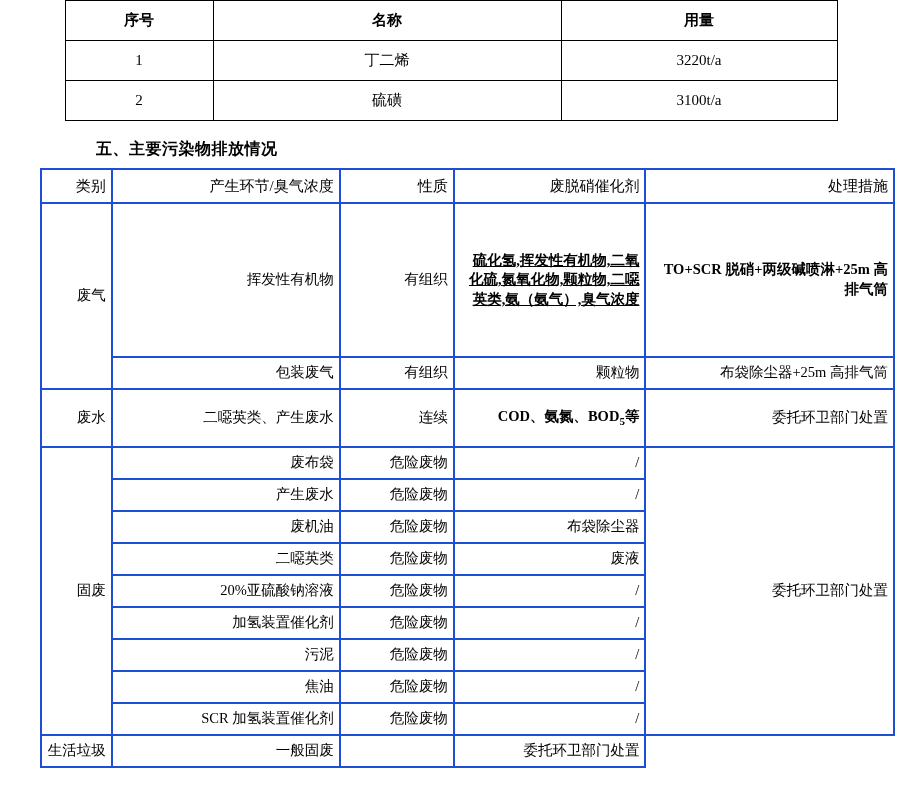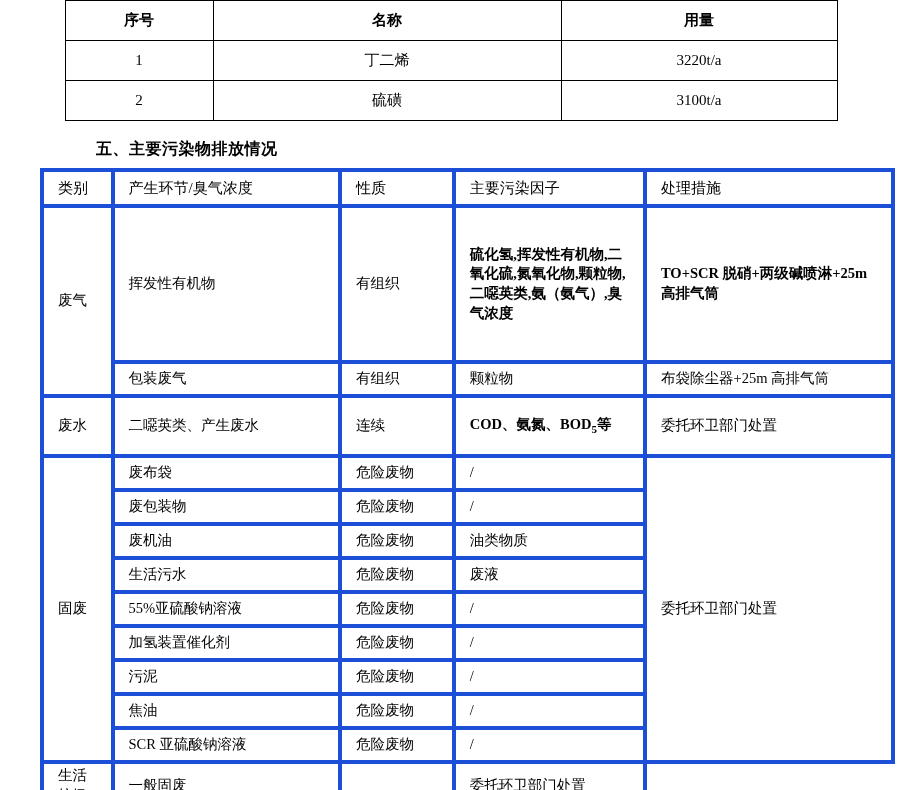--- a/index.html
+++ b/index.html
@@ -67,25 +67,25 @@
   .table2-wrap {
     width: 855px;
     margin: 0 auto 0 40px;
   }
   table.t2 {
     border-collapse: collapse;
     width: 100%;
     table-layout: fixed;
   }
   table.t2 td {
-    border: 4px solid #1d4ed8;
-    text-align: left;
+    border: 2px solid #1d4ed8;
+    text-align: right;
     vertical-align: middle;
     font-size: 14.5px;
-    padding: 2px 14px;
+    padding: 2px 5px;
     line-height: 1.35;
   }
   table.t2 td.hd {
     font-weight: normal;
     height: 28px;
     font-size: 15px;
   }
   .k1 { width: 62px; }
   .k2 { width: 200px; }
   .k3 { width: 100px; }
@@ -141,29 +141,29 @@
           <col class="k2">
           <col class="k3">
           <col class="k4">
           <col class="k5">
       </colgroup>
       <tbody>
         <tr>
           <td class="hd">类别</td>
           <td class="hd">产生环节/臭气浓度</td>
           <td class="hd">性质</td>
-          <td class="hd">主要污染因子</td>
+          <td class="hd">废脱硝催化剂</td>
           <td class="hd">处理措施</td>
         </tr>
 
         <tr>
           <td class="cat" rowspan="2">废气</td>
           <td>挥发性有机物</td>
           <td>有组织</td>
-          <td class="bold tall-cell" style="height:148px;">硫化氢,挥发性有机物,二氧化硫,氮氧化物,颗粒物,二噁英类,氨（氨气）,臭气浓度</td>
+          <td class="bold tall-cell" style="height:148px;text-decoration:underline;">硫化氢,挥发性有机物,二氧化硫,氮氧化物,颗粒物,二噁英类,氨（氨气）,臭气浓度</td>
           <td class="bold">TO+SCR 脱硝+两级碱喷淋+25m 高排气筒</td>
         </tr>
         <tr class="small-row">
           <td>包装废气</td>
           <td>有组织</td>
           <td>颗粒物</td>
           <td>布袋除尘器+25m 高排气筒</td>
         </tr>
 
         <tr>
@@ -177,56 +177,56 @@
         </tr>
 
         <tr class="small-row">
           <td class="cat" rowspan="9">固废</td>
           <td>废布袋</td>
           <td>危险废物</td>
           <td class="slash">/</td>
           <td rowspan="9">委托环卫部门处置</td>
         </tr>
         <tr class="small-row">
-          <td>废包装物</td>
+          <td>产生废水</td>
           <td>危险废物</td>
           <td class="slash">/</td>
         </tr>
         <tr class="small-row">
           <td>废机油</td>
           <td>危险废物</td>
-          <td>油类物质</td>
-        </tr>
-        <tr class="small-row">
-          <td>生活污水</td>
+          <td>布袋除尘器</td>
+        </tr>
+        <tr class="small-row">
+          <td>二噁英类</td>
           <td>危险废物</td>
           <td>废液</td>
         </tr>
         <tr class="small-row">
-          <td>55%亚硫酸钠溶液</td>
+          <td>20%亚硫酸钠溶液</td>
           <td>危险废物</td>
           <td class="slash">/</td>
         </tr>
         <tr class="small-row">
           <td>加氢装置催化剂</td>
           <td>危险废物</td>
           <td class="slash">/</td>
         </tr>
         <tr class="small-row">
           <td>污泥</td>
           <td>危险废物</td>
           <td class="slash">/</td>
         </tr>
         <tr class="small-row">
           <td>焦油</td>
           <td>危险废物</td>
           <td class="slash">/</td>
         </tr>
         <tr class="small-row">
-          <td>SCR 亚硫酸钠溶液</td>
+          <td>SCR 加氢装置催化剂</td>
           <td>危险废物</td>
           <td class="slash">/</td>
         </tr>
         <tr class="small-row">
           <td>生活垃圾</td>
           <td>一般固废</td>
           <td></td>
           <td>委托环卫部门处置</td>
         </tr>
 

